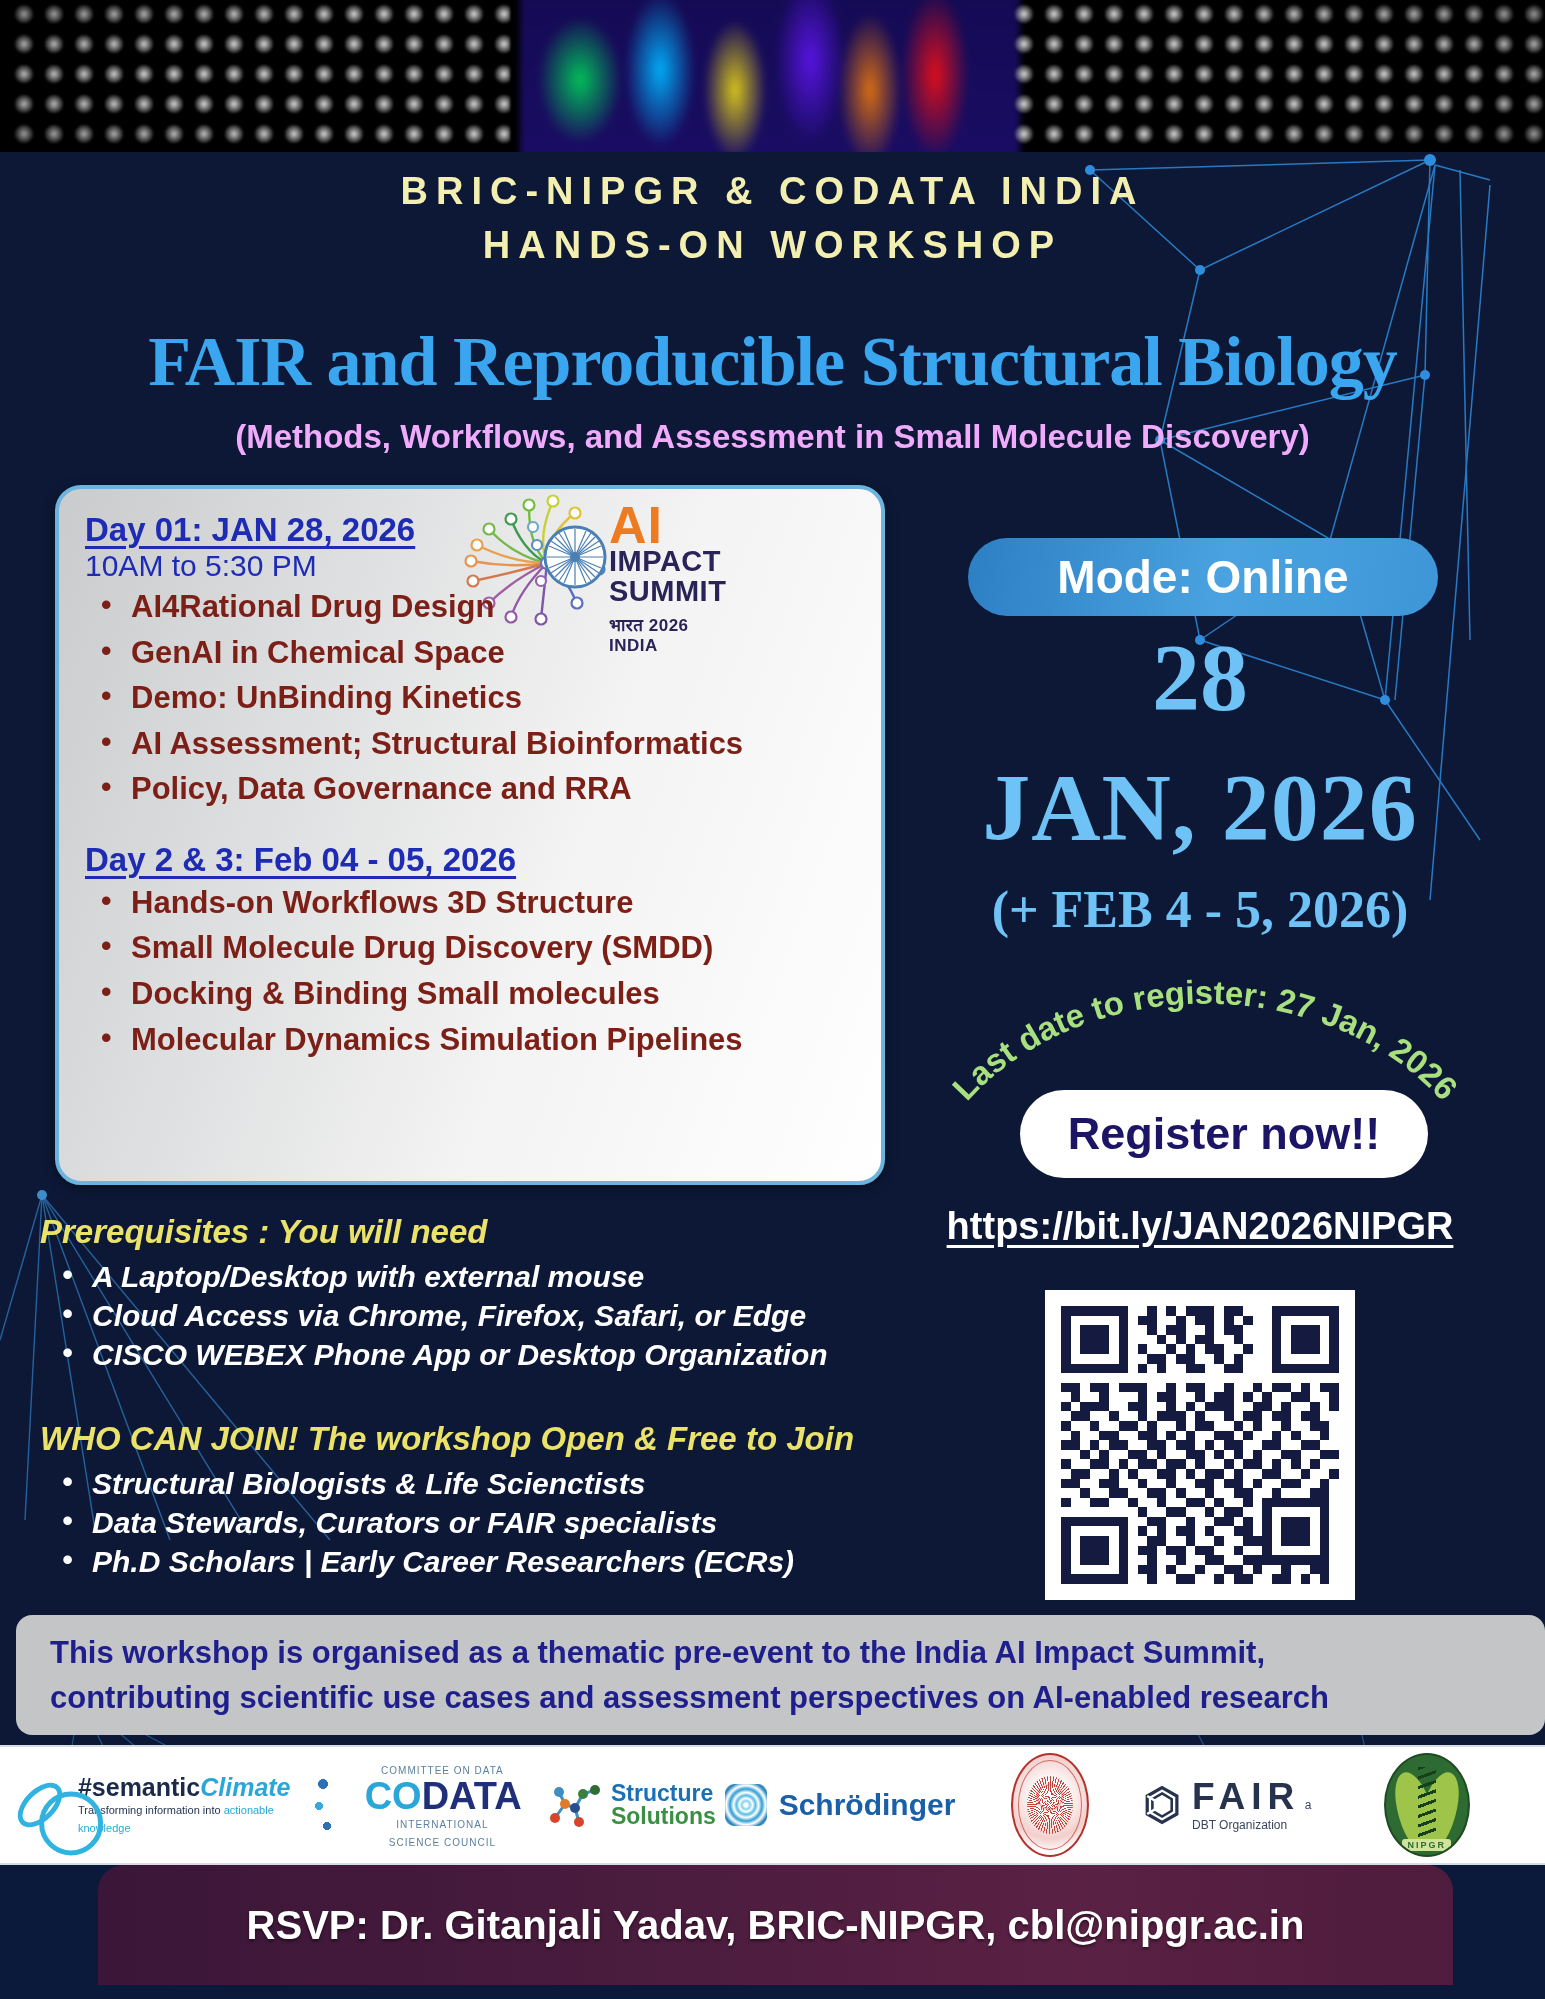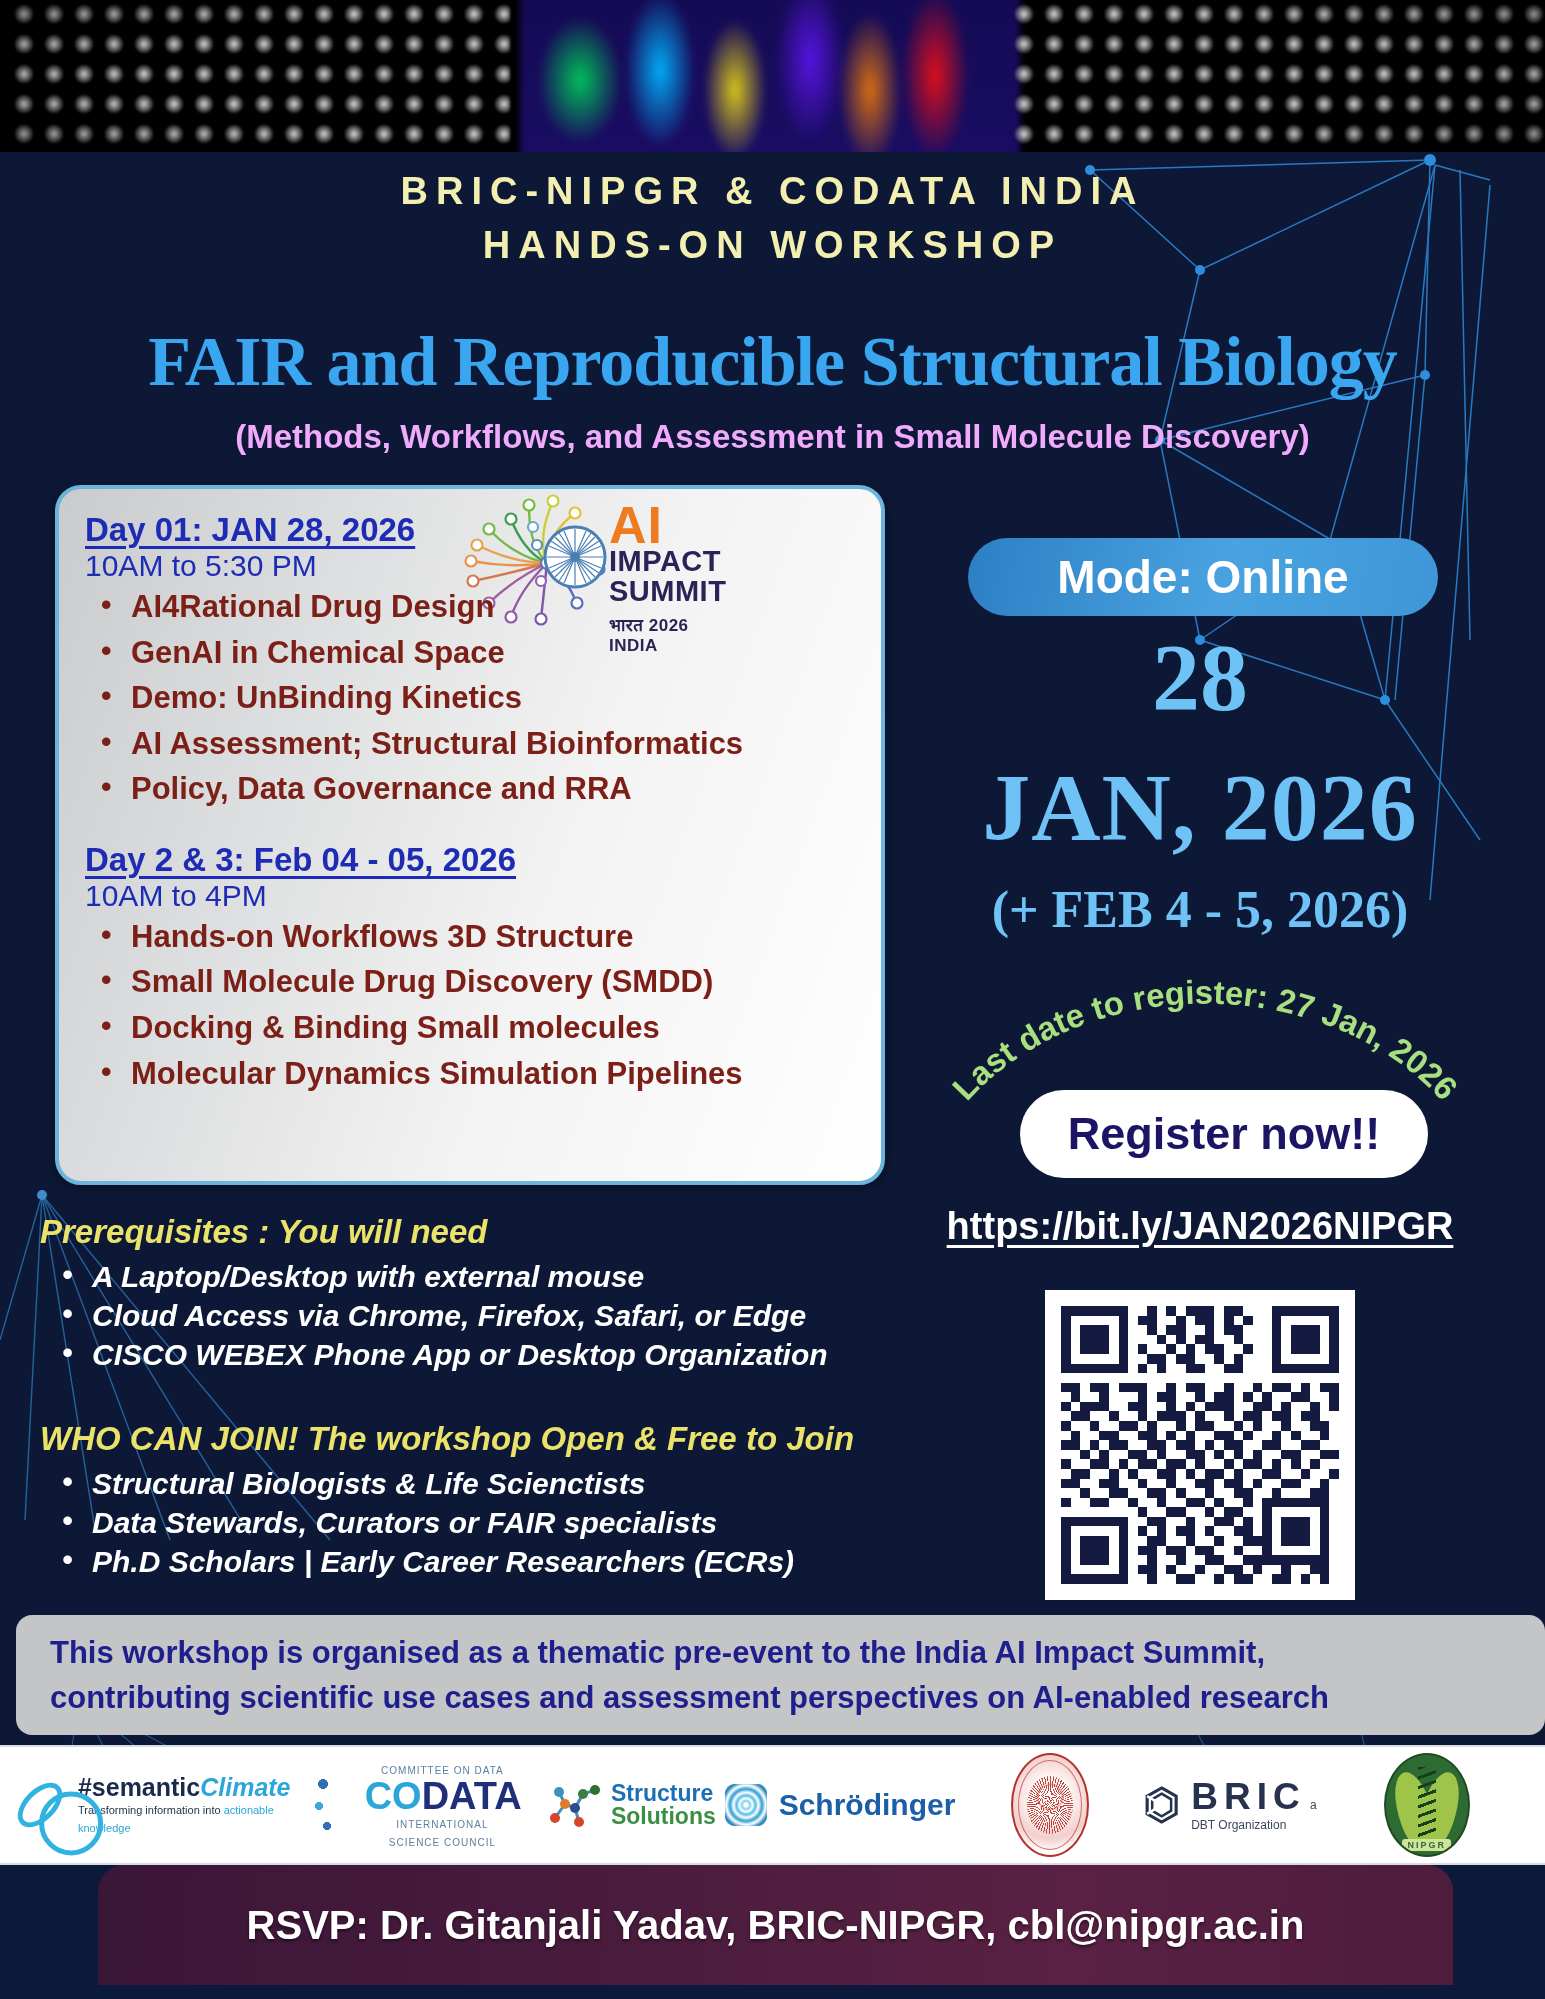--- a/index.html
+++ b/index.html
@@ -360,21 +360,20 @@
     <li>AI4Rational Drug Design</li>
     <li>GenAI in Chemical Space</li>
     <li>Demo: UnBinding Kinetics</li>
     <li>AI Assessment; Structural Bioinformatics</li>
     <li>Policy, Data Governance and RRA</li>
   </ul>
 
   <div id="gapblock"></div>
 
   <div class="day-head">Day 2 &amp; 3: Feb 04 - 05, 2026 </div>
-  <div class="day-time">10AM to 4PM</div>
   <ul class="topics">
     <li>Hands-on Workflows 3D Structure</li>
     <li>Small Molecule Drug Discovery (SMDD)</li>
     <li>Docking &amp; Binding Small molecules</li>
     <li>Molecular Dynamics Simulation Pipelines</li>
   </ul>
 </div>
 
 <div id="modepill">Mode: Online</div>
 <div id="bigday">28</div>
@@ -507,21 +506,21 @@
     </span>
   </div>
 
   <div class="logo">
     <svg class="bric-hex" viewBox="0 0 56 60">
       <path d="M28 3 L51 16 L51 44 L28 57 L5 44 L5 16 Z" fill="none" stroke="#27334e" stroke-width="5"></path>
       <path d="M28 12 L43 21 L43 39 L28 48 L13 39 L13 21 Z" fill="none" stroke="#27334e" stroke-width="4"></path>
       <path d="M5 16 L28 30 L5 44" fill="none" stroke="#ffffff" stroke-width="4"></path>
     </svg>
     <span class="bric-txt">
-      <span class="b1">BRIC</span>
+      <span class="b1">FAIR</span>
       <span class="b2">a DBT Organization</span>
     </span>
   </div>
 
   <div class="logo">
     <span class="nipgr">
       <span class="leaf l"></span>
         <span class="leaf r"></span>
         <span class="helix"></span>
       <span class="tag">NIPGR</span>

